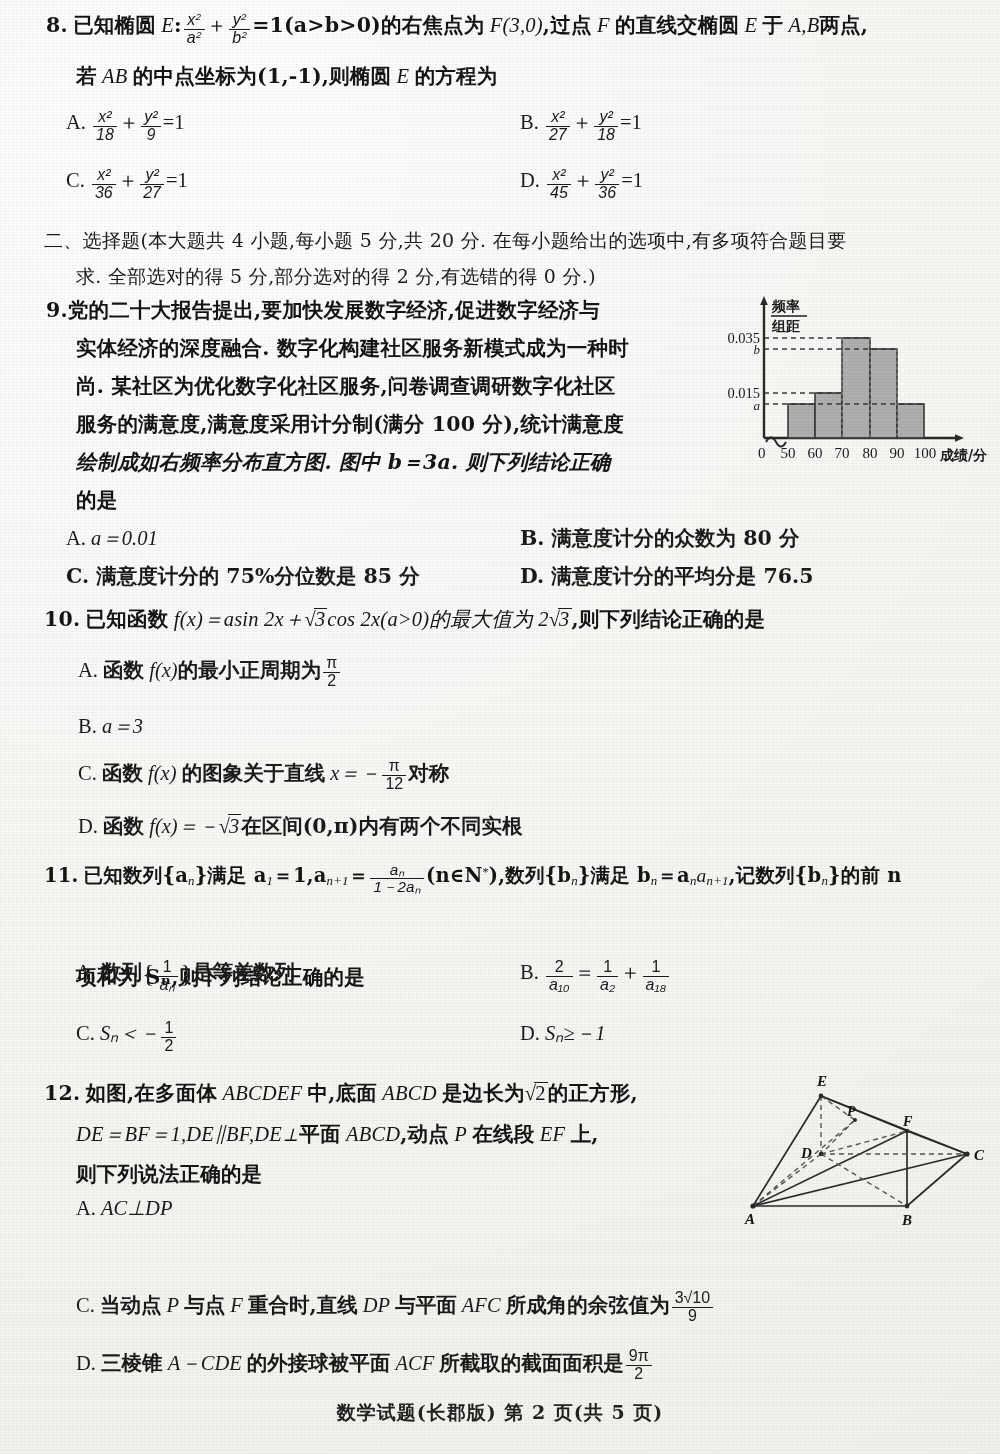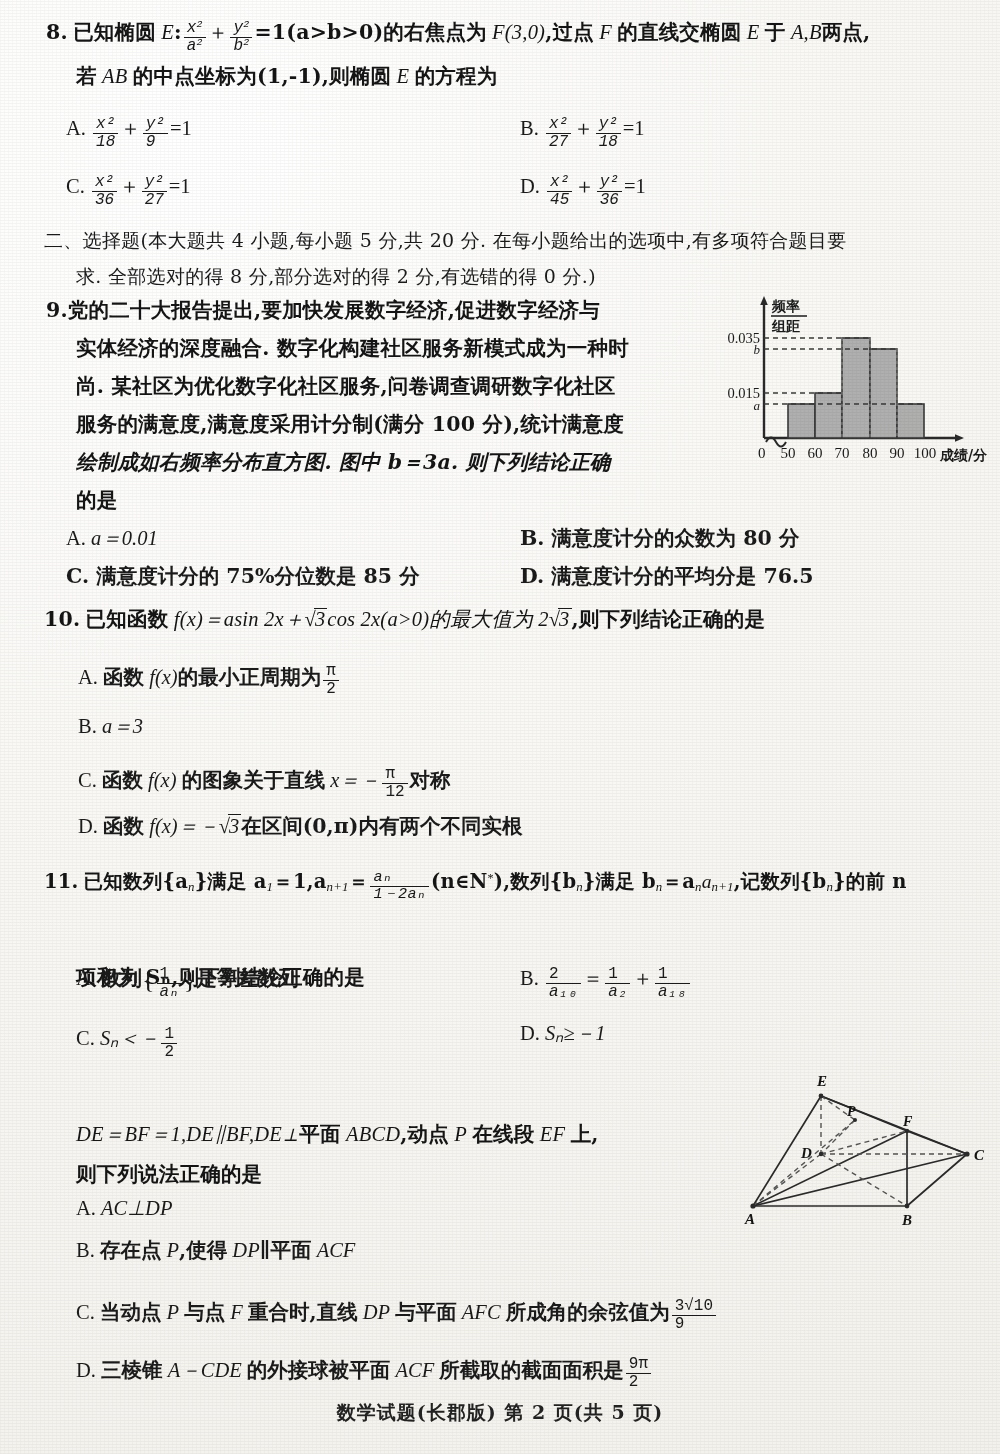--- a/index.html
+++ b/index.html
@@ -54,25 +54,25 @@
     font-weight:700;
     font-family:"DejaVu Serif","Liberation Serif",serif;
     letter-spacing:1px;
     color:#232323;
   }
 
   
   .frac{
     display:inline-block;
     vertical-align:-0.52em;
-    text-align:left;
+    text-align:center;
     line-height:1.05;
-    margin:8px 2px;
+    margin:0 2px;
     font-style:italic;
-    font-family:Liberation Mono, monospace;
+    font-family:Liberation Sans, sans-serif;
   }
   .frac .num{display:block;font-size:.78em;padding:0 3px;}
   .frac .den{display:block;font-size:.78em;border-top:1.3px solid #1b1b1b;padding:0 3px;}
   .frac.up{vertical-align:-0.45em;}
   .sq{
     display:inline-block;
     border-top:1.2px solid #1b1b1b;
     padding:0 2px 0 1px;
     margin-left:-2px;
     font-style:italic;
@@ -130,21 +130,21 @@
   <div class="opt" style="left:66px;top:166px;">
     <span>C.</span>
     <span class="frac"><span class="num">x²</span><span class="den">36</span></span>＋<span class="frac"><span class="num">y²</span><span class="den">27</span></span><span>=1</span>
   </div>
   <div class="opt" style="left:520px;top:166px;">
     <span>D.</span>
     <span class="frac"><span class="num">x²</span><span class="den">45</span></span>＋<span class="frac"><span class="num">y²</span><span class="den">36</span></span><span>=1</span>
   </div>
 
   <div class="hdr" style="left:44px;top:228px;">二、选择题(本大题共 4 小题,每小题 5 分,共 20 分. 在每小题给出的选项中,有多项符合题目要</div>
-  <div class="hdr" style="left:76px;top:264px;">求. 全部选对的得 8 分,部分选对的得 2 分,有选错的得 0 分.)</div>
+  <div class="hdr" style="left:76px;top:264px;">求. 全部选对的得 5 分,部分选对的得 2 分,有选错的得 0 分.)</div>
 
   <div class="qline cn" style="left:46px;top:300px;">
     <span>9.</span><span>党的二十大报告提出,要加快发展数字经济,促进数字经济与</span>
   </div>
   <div class="qline cn" style="left:76px;top:338px;">实体经济的深度融合. 数字化构建社区服务新模式成为一种时</div>
   <div class="qline cn" style="left:76px;top:376px;">尚. 某社区为优化数字化社区服务,问卷调查调研数字化社区</div>
   <div class="qline cn" style="left:76px;top:414px;">服务的满意度,满意度采用计分制(满分 100 分),统计满意度</div>
   <div class="qline cn" style="left:76px;top:452px;font-style:italic;">绘制成如右频率分布直方图. 图中 b＝3a. 则下列结论正确</div>
   <div class="qline cn" style="left:76px;top:490px;">的是</div>
 
@@ -261,20 +261,28 @@
   </div>
   <div class="opt" style="left:76px;top:1018px;">
     <span>C.</span>
     <span class="it">Sₙ＜－</span><span class="frac"><span class="num" style="font-style:normal">1</span><span class="den" style="font-style:normal">2</span></span>
   </div>
   <div class="opt" style="left:520px;top:1018px;">
     <span>D.</span>
     <span class="it">Sₙ≥－1</span>
   </div>
 
+  <div class="qline" style="left:44px;top:1082px;">
+    <span class="cn">12.</span>
+    <span class="cn">如图,在多面体</span>
+    <span class="it">ABCDEF</span>
+    <span class="cn">中,底面</span>
+    <span class="it">ABCD</span>
+    <span class="cn">是边长为</span><span class="radsign">√</span><span class="sq" style="font-style:normal">2</span><span class="cn">的正方形,</span>
+  </div>
   <div class="qline" style="left:76px;top:1124px;">
     <span class="it">DE＝BF＝1,DE∥BF,DE⊥</span><span class="cn">平面</span>
     <span class="it">ABCD</span><span class="cn">,动点</span>
     <span class="it">P</span>
     <span class="cn">在线段</span>
     <span class="it">EF</span>
     <span class="cn">上,</span>
   </div>
   <div class="qline cn" style="left:76px;top:1164px;">则下列说法正确的是</div>
 
@@ -337,27 +345,20 @@
       <text class="lbl" x="66" y="90" font-size="15" fill="#141414">D</text>
       <text class="lbl" x="239" y="92" font-size="15" fill="#141414">C</text>
       <text class="lbl" x="10" y="156" font-size="15" fill="#141414">A</text>
       <text class="lbl" x="167" y="157" font-size="15" fill="#141414">B</text>
     </svg>
   </div>
 
   <div class="opt" style="left:76px;top:1196px;">
     <span>A.</span>
     <span class="it">AC⊥DP</span>
-  </div>
-  <div class="opt" style="left:76px;top:1236px;">
-    <span>B.</span>
-    <span class="cn">存在点</span>
-    <span class="it">P</span><span class="cn">,使得</span>
-    <span class="it">DP</span><span class="cn">∥平面</span>
-    <span class="it">ACF</span>
   </div>
   <div class="opt" style="left:76px;top:1290px;">
     <span>C.</span>
     <span class="cn">当动点</span>
     <span class="it">P</span>
     <span class="cn">与点</span>
     <span class="it">F</span>
     <span class="cn">重合时,直线</span>
     <span class="it">DP</span>
     <span class="cn">与平面</span>

